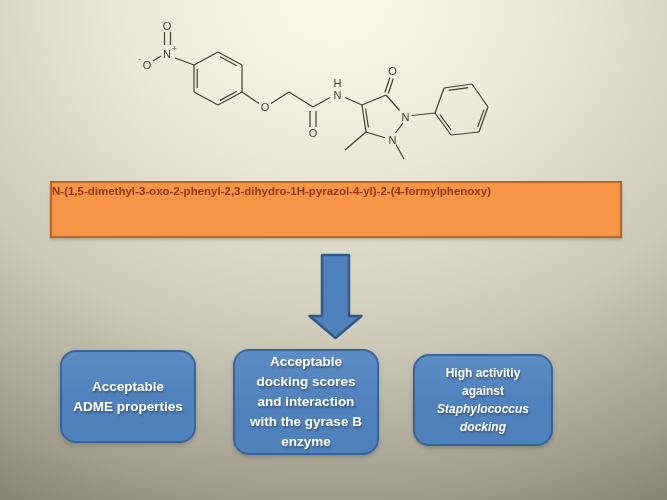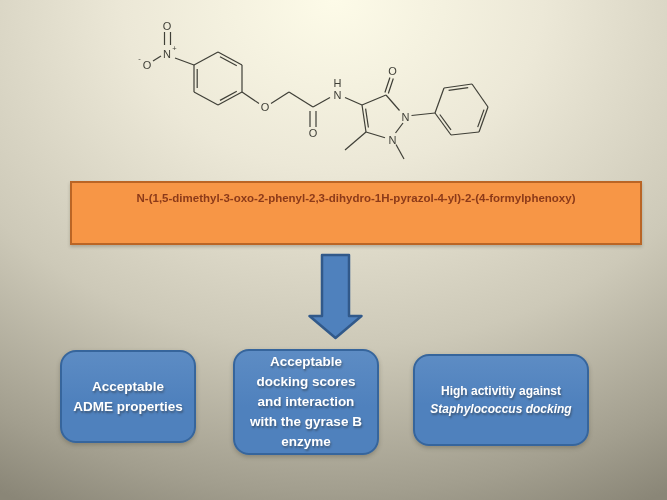--- a/index.html
+++ b/index.html
@@ -15,42 +15,40 @@
   .mol-canvas{position:absolute;left:0;top:0;}
   .atom{font-size:11px;fill:var(--mol-line,#3f3f37);}
   .atom-sup{font-size:7.5px;fill:var(--mol-line,#3f3f37);}
 
   .compound-box{
     position:absolute;left:50px;top:181px;width:568px;height:53px;
     background:var(--orange-fill,#f79646);
     border:2px solid var(--orange-border,#ba6525);
     color:var(--orange-text,#8c3a19);
     font-weight:bold;font-size:11.5px;line-height:17px;
-    text-align:center;display:flex;flex-direction:column;justify-content:flex-start;
-    padding-top:7px;
+    text-align:center;display:flex;flex-direction:row;justify-content:flex-start;
     box-shadow:0 2px 3px rgba(60,55,40,0.25);
-    margin-left:20px;
   }
 
   .outcome-box{
     position:absolute;
     background:linear-gradient(180deg,#5d8cc4 0%,var(--blue-fill,#4f81bd) 55%);
     border:2px solid var(--blue-border,#36659c);
     border-radius:16px;
     color:var(--blue-text,#ffffff);
     font-weight:bold;text-align:center;
     display:flex;flex-direction:column;justify-content:center;
     text-shadow:1px 1.5px 2px rgba(40,40,40,0.45);
     box-shadow:0 2px 4px rgba(60,55,40,0.3);
     box-sizing:border-box;
     padding:6px 10px;
   }
   #box-adme{left:60px;top:350px;width:136px;height:93px;font-size:13.5px;line-height:20px;}
   #box-docking{left:233px;top:349px;width:146px;height:106px;font-size:13.5px;line-height:20px;}
-  #box-activity{left:413px;top:354px;width:176px;height:92px;font-size:12px;line-height:18px;}
+  #box-activity{left:413px;top:354px;width:140px;height:92px;font-size:12px;line-height:18px;}
   .italic{font-style:italic;}
 </style>
 </head>
 <body>
 
 <div class="slide">
 
   <svg class="mol-canvas" width="667" height="500" viewBox="0 0 667 500">
 
     <g stroke="#3f3f37" stroke-width="1.2" fill="none">

